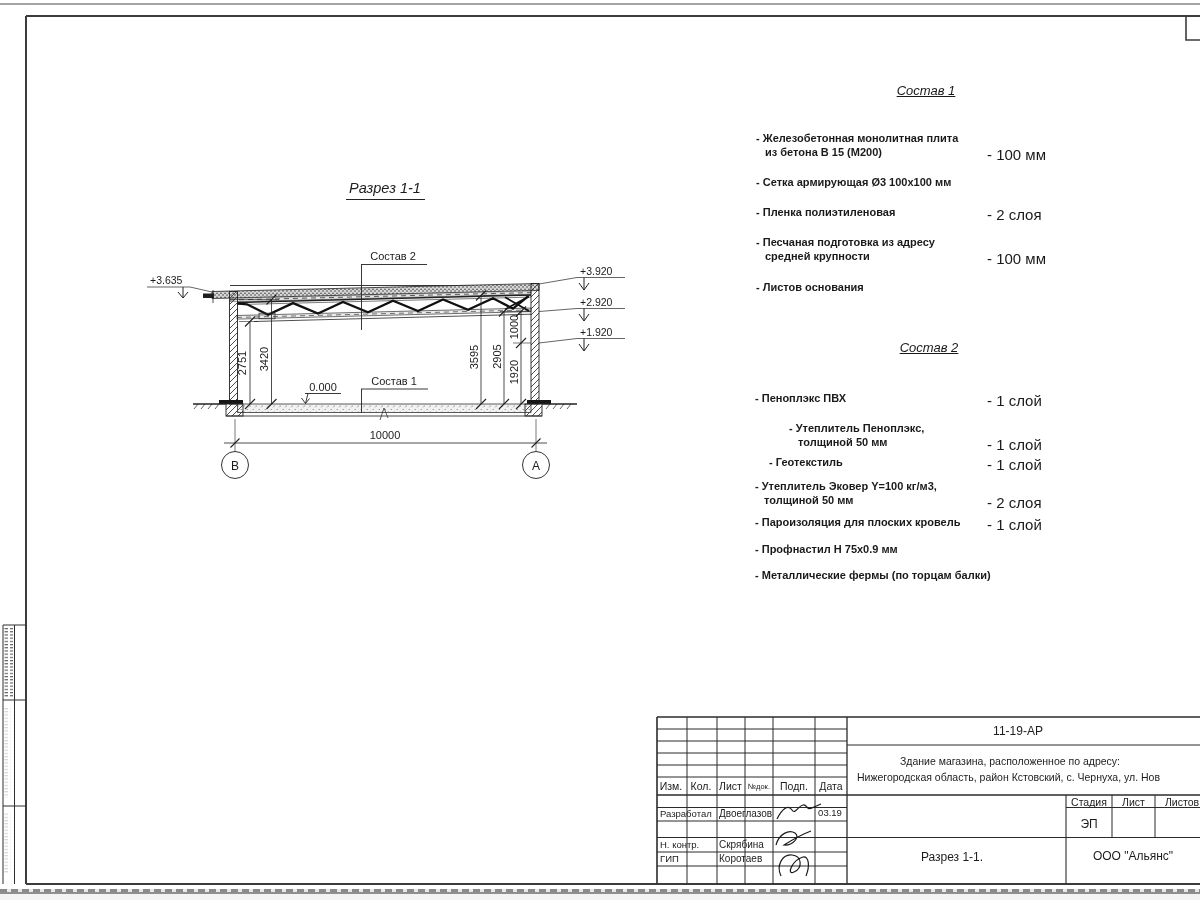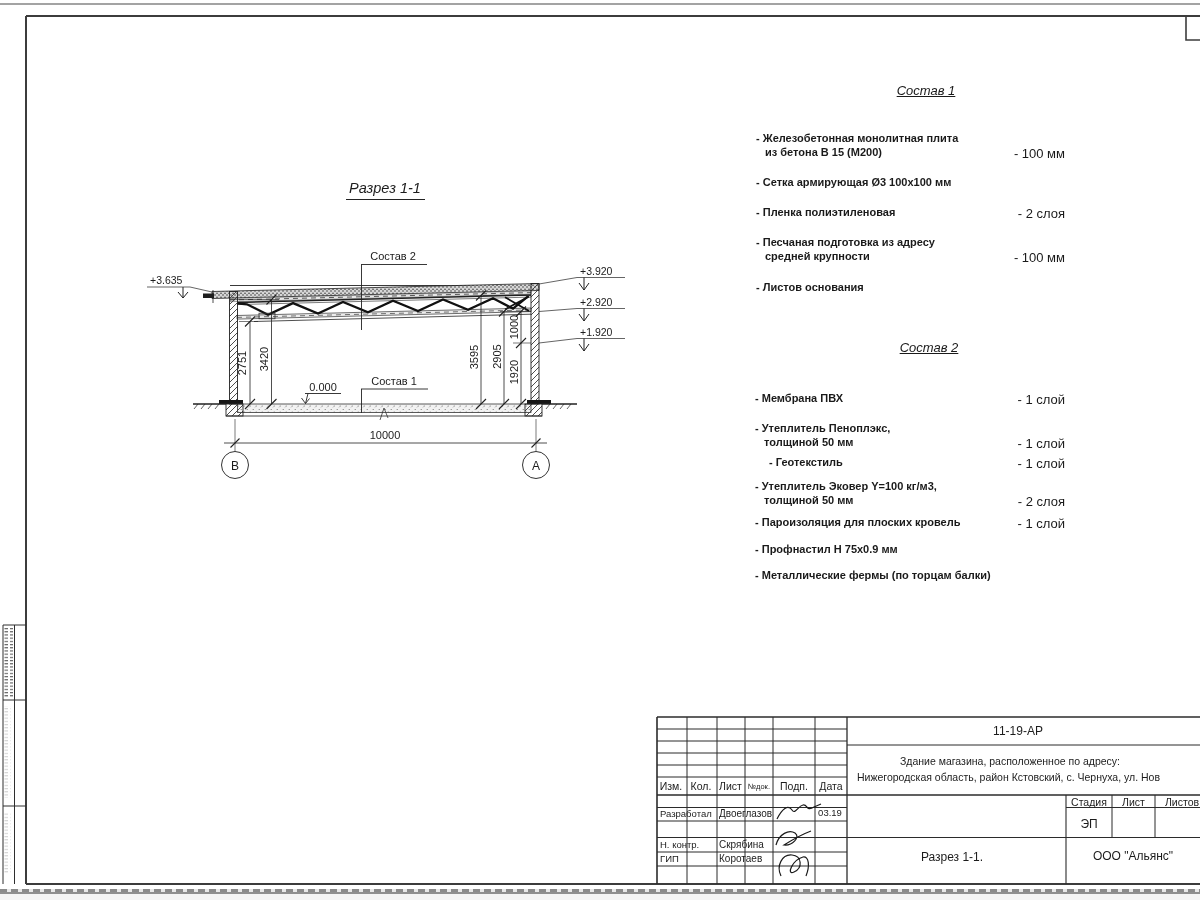--- a/index.html
+++ b/index.html
@@ -10,21 +10,21 @@
   .scan-top{left:0;top:3px;width:1200px;height:2px;background:#a3a3a3;}
   .scan-bottom-dash{left:0;top:889px;width:1200px;height:3px;
       background:repeating-linear-gradient(90deg,#8a8a8a 0 7px,#e8e8e8 7px 11px);}
   .scan-bottom-line{left:0;top:892px;width:1200px;height:2px;background:#8f8f8f;}
   .scan-bottom-pale{left:0;top:894px;width:1200px;height:6px;background:#f4f4f4;}
   
   .list-heading{font-size:13px;font-style:italic;text-align:center;
       text-decoration:underline;width:140px;}
   .item-name{font-size:11px;line-height:13.5px;width:330px;
       white-space:pre-line;padding-left:9px;text-indent:-9px;font-weight:bold;}
-  .item-value{font-size:13px;width:78px;text-align:right;white-space:nowrap;}
+  .item-value{font-size:15px;width:78px;text-align:left;white-space:nowrap;}
   svg text{font-family:"Liberation Sans",sans-serif;fill:#1c1c1c;}
   .dimtxt{font-size:11px;}
   .lbltxt{font-size:11px;}
   .elevtxt{font-size:10.5px;}
   .axistxt{font-size:12px;}
   .ttl{font-size:14.5px;font-style:italic;}
   .tb-small{font-size:9.5px;}
   .tb-hdr{font-size:10.5px;}
   .tb-tiny{font-size:7.5px;}
   .tb-name{font-size:10px;}
@@ -245,23 +245,23 @@
   <div class="abs item-name" style="left:756px;top:206px">- Пленка полиэтиленовая</div>
   <div class="abs item-value" style="left:987px;top:206px">-  2 слоя</div>
   <div class="abs item-name" style="left:756px;top:236px">- Песчаная подготовка из адресу
 средней крупности</div>
   <div class="abs item-value" style="left:987px;top:250px">- 100 мм</div>
   <div class="abs item-name" style="left:756px;top:281px">- Листов основания</div>
 </div>
 
 <div>
   <div class="abs list-heading" style="left:859px;top:340px">Состав 2</div>
-  <div class="abs item-name" style="left:755px;top:392px">- Мембрана ПВХ</div>
+  <div class="abs item-name" style="left:755px;top:392px">- Пеноплэкс ПВХ</div>
   <div class="abs item-value" style="left:987px;top:392px">- 1 слой</div>
-  <div class="abs item-name" style="left:755px;top:422px">- Утеплитель Пеноплэкс,
+  <div class="abs item-name" style="left:789px;top:422px">- Утеплитель Пеноплэкс,
 толщиной 50 мм</div>
   <div class="abs item-value" style="left:987px;top:436px">- 1 слой</div>
   <div class="abs item-name" style="left:769px;top:456px">- Геотекстиль</div>
   <div class="abs item-value" style="left:987px;top:456px">- 1 слой</div>
   <div class="abs item-name" style="left:755px;top:480px">- Утеплитель Эковер Y=100 кг/м3,
 толщиной 50 мм</div>
   <div class="abs item-value" style="left:987px;top:494px">- 2 слоя</div>
   <div class="abs item-name" style="left:755px;top:516px">- Пароизоляция для плоских кровель</div>
   <div class="abs item-value" style="left:987px;top:516px">- 1 слой</div>
   <div class="abs item-name" style="left:755px;top:543px">- Профнастил Н 75х0.9 мм</div>

